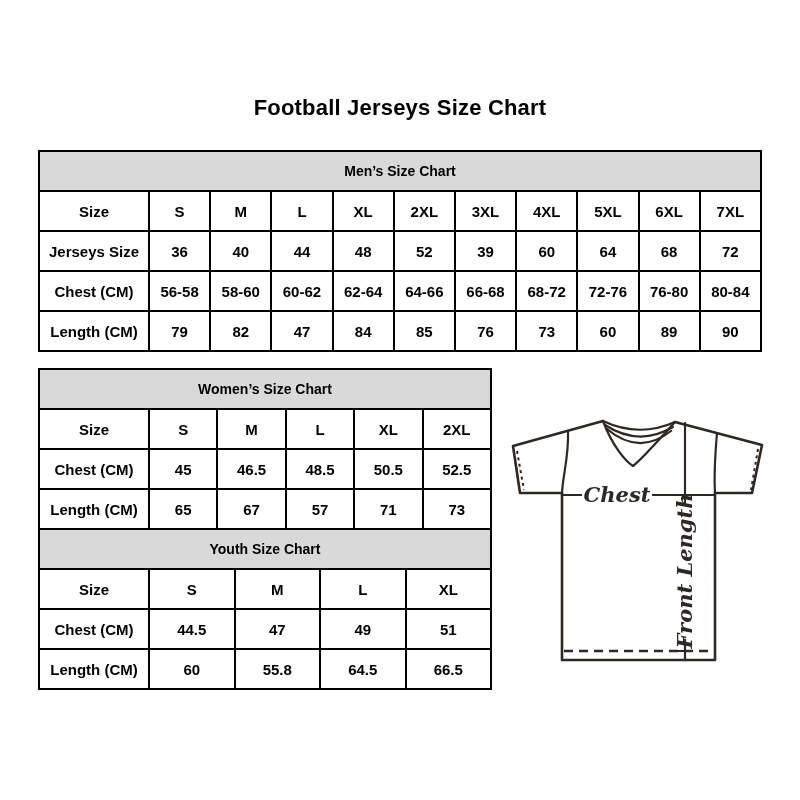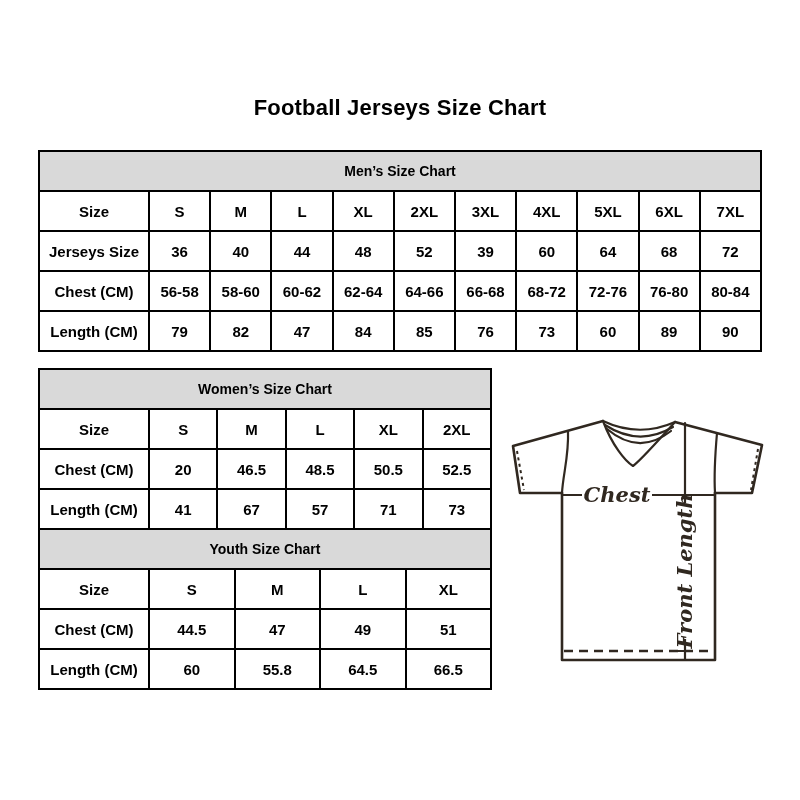--- a/index.html
+++ b/index.html
@@ -152,29 +152,29 @@
         <tr>
           <td>Size</td>
           <td>S</td>
           <td>M</td>
           <td>L</td>
           <td>XL</td>
           <td>2XL</td>
         </tr>
         <tr>
           <td>Chest (CM)</td>
-          <td>20</td>
+          <td>45</td>
           <td>46.5</td>
           <td>48.5</td>
           <td>50.5</td>
           <td>52.5</td>
         </tr>
         <tr>
           <td>Length (CM)</td>
-          <td>41</td>
+          <td>65</td>
           <td>67</td>
           <td>57</td>
           <td>71</td>
           <td>73</td>
         </tr>
       </tbody>
   </table>
 
   <table class="size-table youth">
       <colgroup>

